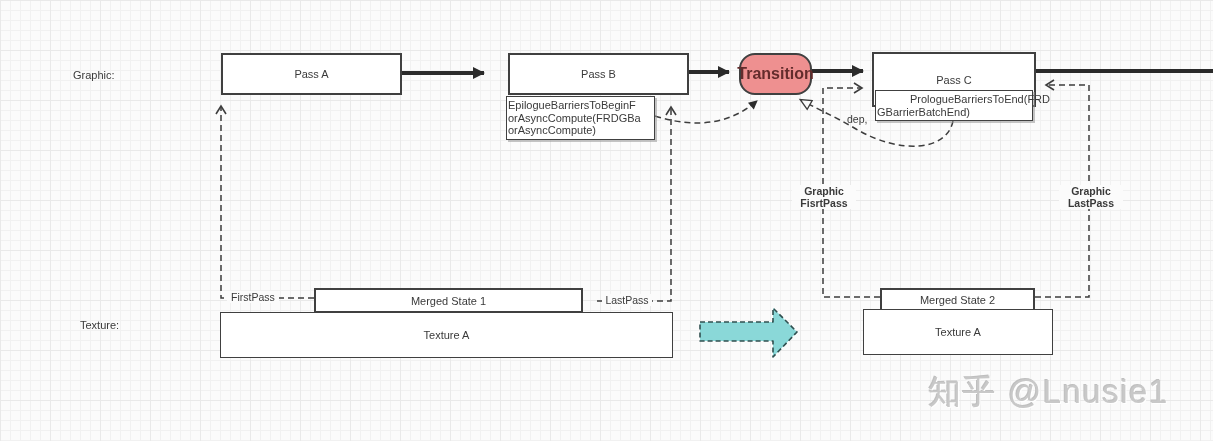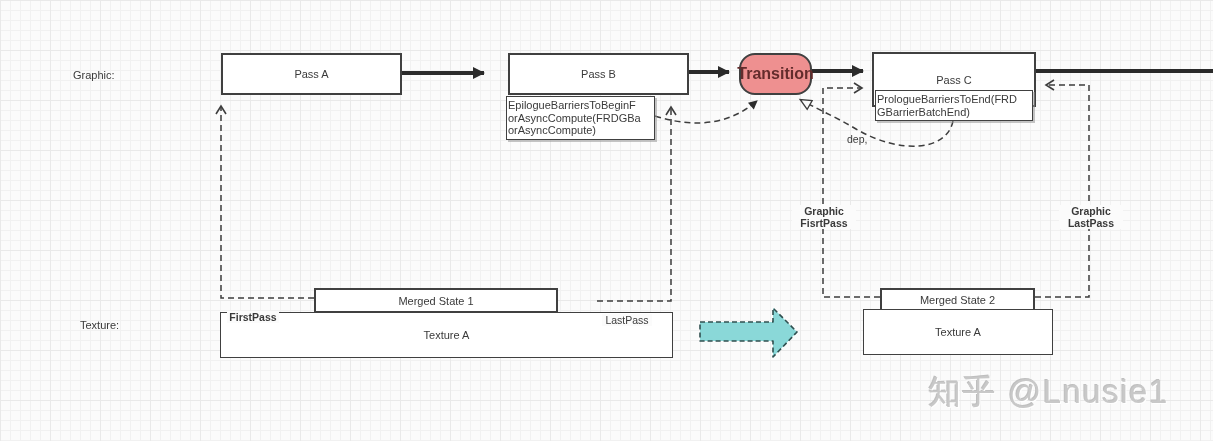--- a/index.html
+++ b/index.html
@@ -31,29 +31,29 @@
     background:#ee9090;color:#632c2c;font-weight:bold;font-size:16px;z-index:2;
   }
   .sub-box{
     position:absolute;z-index:4;background:#ffffff;border:1.6px solid #404040;
     box-shadow:2px 2px 0 rgba(150,150,150,0.55);
     font-size:11px;line-height:12.5px;color:#3a3a3a;text-align:left;
     box-sizing:border-box;padding:2px 1px;
   }
   .epilogue-box{left:506px;top:96px;width:149px;}
   .prologue-box{left:875px;top:90px;width:158px;}
-  .merged-1{left:314px;top:288px;width:244px;height:25px;z-index:2;}
+  .merged-1{left:314px;top:288px;width:269px;height:25px;z-index:2;}
   .texture-left{left:220px;top:312px;width:453px;height:46px;z-index:3;border-width:1.8px;}
   .merged-2{left:880px;top:288px;width:155px;height:23px;z-index:2;text-align:center;}
   .texture-right{left:863px;top:309px;width:190px;height:46px;z-index:3;border-width:1.8px;}
   .line-label{
     position:absolute;z-index:5;font-size:10.5px;color:#3a3a3a;text-align:center;
-    background:#fbfbfb;line-height:12px;margin-top:20px;
+    background:#fbfbfb;line-height:12px;
   }
-  .first-pass-label{left:227px;top:291px;width:52px;font-weight:bold;}
+  .first-pass-label{left:227px;top:291px;width:52px;}
   .last-pass-label{left:602px;top:294px;width:50px;}
   .gfp-label{left:792px;top:185px;width:64px;}
   .glp-label{left:1059px;top:185px;width:64px;}
   .dep-label{left:847px;top:113px;width:34px;background:transparent;text-align:left;}
   .line-label span{display:block;font-weight:bold;}
   .watermark{
     position:absolute;left:928px;top:370px;z-index:6;
     font-size:33px;font-weight:normal;color:#c8c8c8;letter-spacing:1.5px;
     text-shadow:1px 1px 0 #ffffff, -1px -1px 0 #bfbfbf;
   }
@@ -102,21 +102,21 @@
   <div class="node pass-b">Pass B</div>
   <div class="node transition-node">Transition</div>
   <div class="node pass-c">Pass C</div>
 
   <div class="sub-box epilogue-box">
     <span style="display:block;">EpilogueBarriersToBeginF</span>
     <span style="display:block;">orAsyncCompute(FRDGBa</span>
     <span style="display:block;">orAsyncCompute)</span>
   </div>
   <div class="sub-box prologue-box">
-    <span style="display:block;">PrologueBarriersToEnd(FRD</span>
+    <span style="display:block;padding-left:33px;">PrologueBarriersToEnd(FRD</span>
     <span style="display:block;">GBarrierBatchEnd)</span>
   </div>
 
   <div class="node merged-1">Merged State 1</div>
   <div class="node texture-left">Texture A</div>
   <div class="node merged-2">Merged State 2</div>
   <div class="node texture-right">Texture A</div>
 
   <div class="line-label first-pass-label">FirstPass</div>
   <div class="line-label last-pass-label">LastPass</div>

